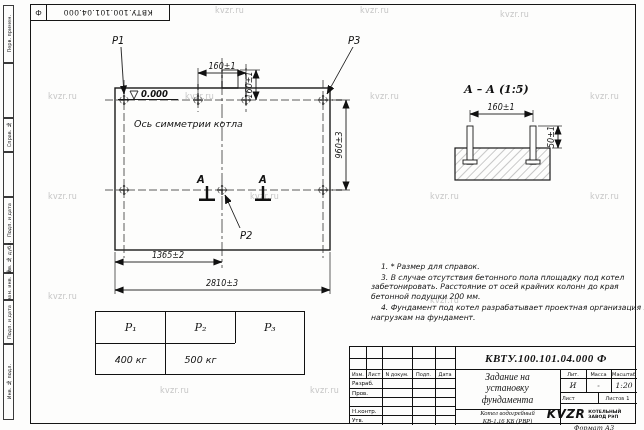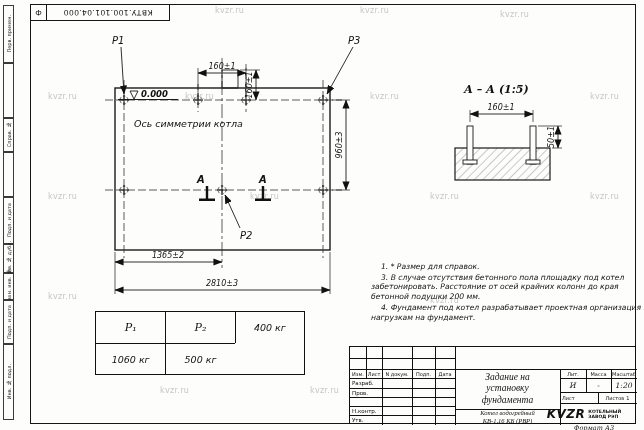--- a/index.html
+++ b/index.html
@@ -206,22 +206,22 @@
       </g>
     </g>
     <text class="t-sectitle" x="464" y="93">А – А (1:5)</text>
     <text class="t-dim" x="501" y="110" text-anchor="middle">160±1</text>
     <text class="t-dim" x="554" y="137" text-anchor="middle" transform="rotate(-90 554 137)">50±1</text>
   </svg>
 
   <div class="ltable">
     <div class="lt-cell lt-h">P₁</div>
     <div class="lt-cell lt-h">P₂</div>
+    <div class="lt-cell lt-h">P₃</div>
     <div class="lt-cell lt-v">400 кг</div>
-    <div class="lt-cell lt-v">1060 кг</div>
     <div class="lt-cell lt-v">500 кг</div>
   </div>
 
   <div class="notes">
     <div class="note">1. * Размер для справок.</div>
     <div class="note">3. В случае отсутствия бетонного пола площадку под котел забетонировать. Расстояние от осей крайних колонн до края бетонной подушки 200 мм.</div>
     <div class="note">4. Фундамент под котел разрабатывает проектная организация по нагрузкам на фундамент.</div>
   </div>
 
   <div class="tb">
@@ -251,20 +251,21 @@
     <div class="cell cc f5" style="left:16px;top:22px;width:16px;height:9px">Лист</div>
     <div class="cell cc f5" style="left:32px;top:22px;width:30px;height:9px">N докум.</div>
     <div class="cell cc f5" style="left:62px;top:22px;width:23px;height:9px">Подп.</div>
     <div class="cell cc f5" style="left:85px;top:22px;width:20px;height:9px">Дата</div>
 
     <div class="cell rolecell f55" style="left:0;top:31px;width:32px;height:10px">Разраб.</div>
     <div class="cell rolecell f55" style="left:0;top:41px;width:32px;height:9px">Пров.</div>
     <div class="cell rolecell f55" style="left:0;top:59px;width:32px;height:9px">Н.контр.</div>
     <div class="cell rolecell f55" style="left:0;top:68px;width:32px;height:10px">Утв.</div>
 
+    <div class="cell cc docnum" style="left:105px;top:0;width:182px;height:22px">КВТУ.100.101.04.000 Ф</div>
 
     <div class="cell cc tbtitle" style="left:105px;top:22px;width:105px;height:40px;padding:0 10px">Задание на установку фундамента</div>
     <div class="cell cc tbprod" style="left:105px;top:62px;width:105px;height:16px">
       <span>Котел водогрейный</span>
       <span>КВ-1,16 КБ (РВР)</span>
     </div>
 
     <div class="cell cc f5" style="left:210px;top:22px;width:26px;height:9px">Лит.</div>
     <div class="cell cc f5" style="left:236px;top:22px;width:25px;height:9px">Масса</div>
     <div class="cell cc f5" style="left:261px;top:22px;width:26px;height:9px">Масштаб</div>

